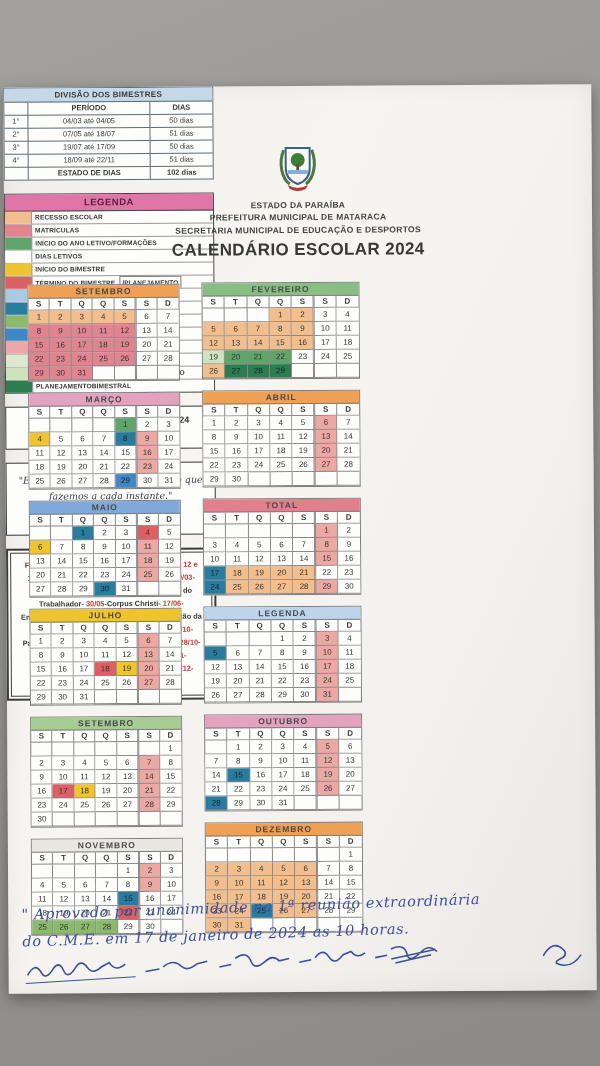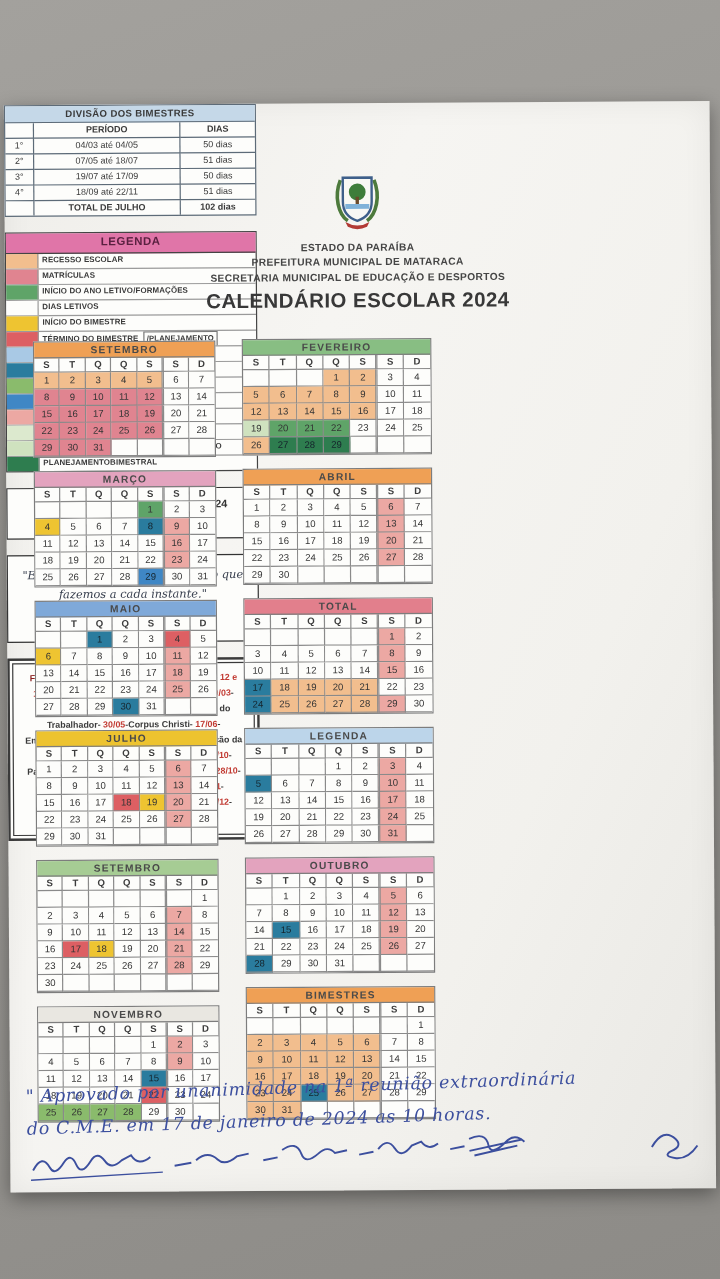--- a/index.html
+++ b/index.html
@@ -613,21 +613,21 @@
             <div class="mcell" style="background: rgb(42, 124, 158); color: rgb(21, 36, 44);">28</div>
             <div class="mcell" style="background: rgb(253, 253, 251);">29</div>
             <div class="mcell" style="background: rgb(253, 253, 251);">30</div>
             <div class="mcell" style="background: rgb(253, 253, 251);">31</div>
             <div class="mcell"></div>
             <div class="mcell sep"></div>
             <div class="mcell"></div>
           </div>
         </div>
         <div class="month">
-          <div class="month-title" style="background: rgb(239, 160, 85);">BIMESTRES</div>
+          <div class="month-title" style="background: rgb(239, 160, 85);">DEZEMBRO</div>
           <div class="mgrid">
             <div class="mcell wk">S</div>
             <div class="mcell wk">T</div>
             <div class="mcell wk">Q</div>
             <div class="mcell wk">Q</div>
             <div class="mcell wk">S</div>
             <div class="mcell wk sep">S</div>
             <div class="mcell wk">D</div>
             <div class="mcell"></div>
             <div class="mcell"></div>
@@ -701,21 +701,21 @@
               <div>50 dias</div>
             </div>
             <div class="bim-row">
               <div>4°</div>
               <div>18/09 até 22/11</div>
               <div>51 dias</div>
             </div>
           </div>
         <div class="bim-row bim-head last">
           <div></div>
-          <div>TOTAL DE JULHO</div>
+          <div>ESTADO DE DIAS</div>
           <div>102 dias</div>
         </div>
       </div>
 
       <div class="legend">
         <div class="legend-title" style="background: rgb(224, 117, 168);">LEGENDA</div>
         <div id="legend-body">
             <div class="lrow">
               <div class="lswatch" style="background: rgb(242, 190, 142);"></div>
               <div class="llabel">RECESSO ESCOLAR</div>

